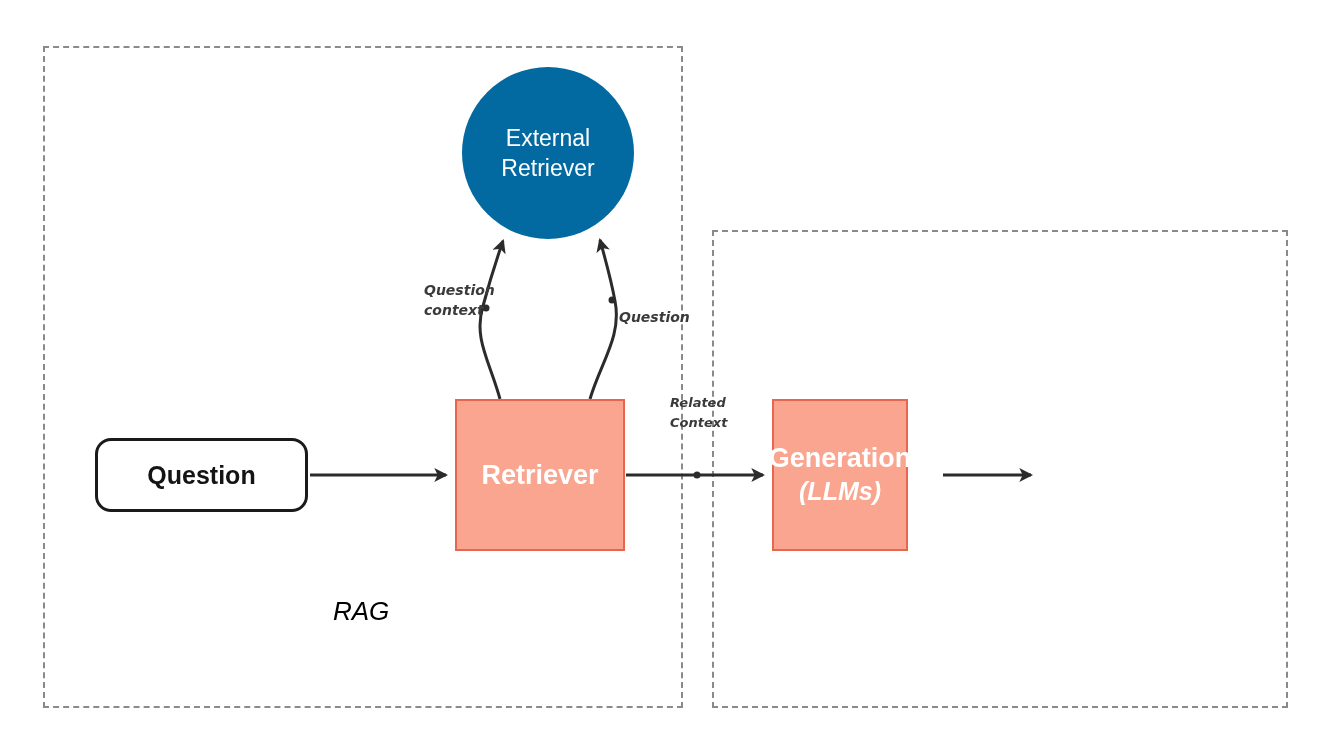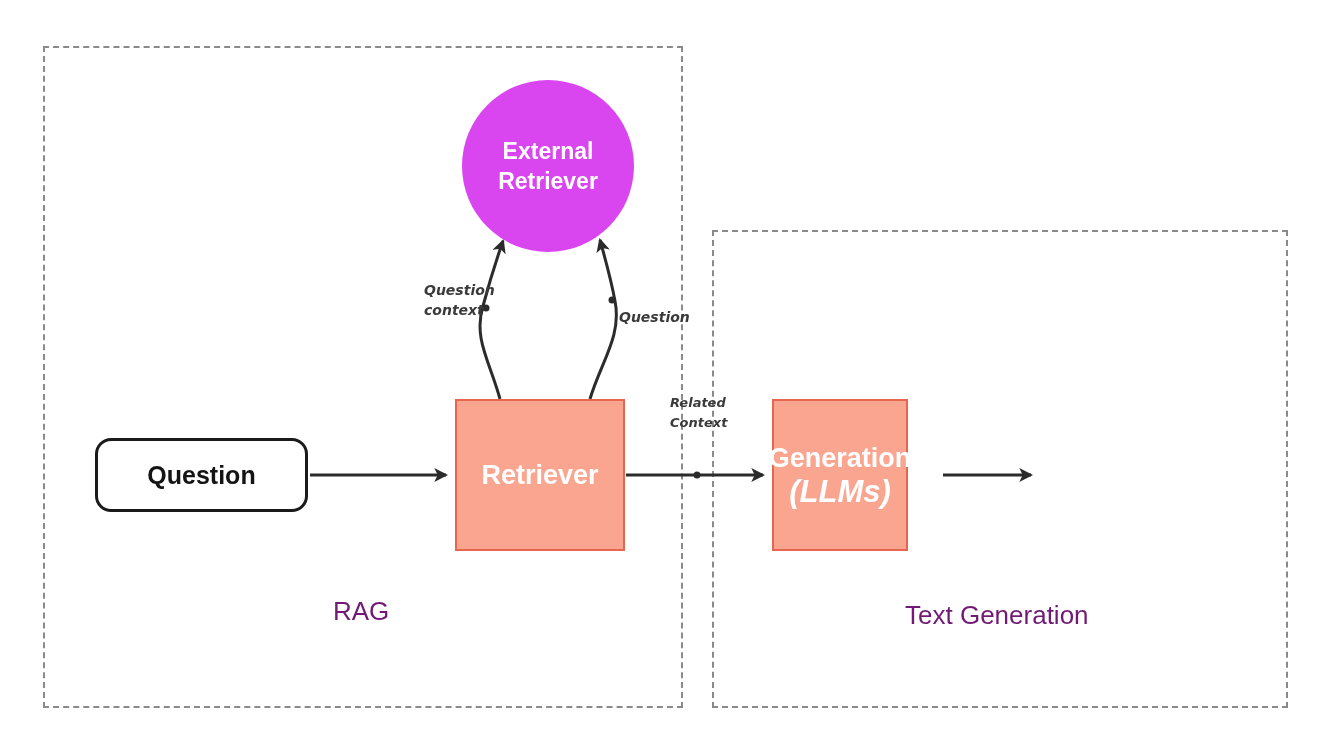--- a/index.html
+++ b/index.html
@@ -19,22 +19,23 @@
     position: absolute;
     border: 2px dashed #8a8a8a;
     background: transparent;
     z-index: 1;
   }
   .rag-box  { left: 43px;  top: 46px;  width: 640px; height: 662px; }
   .tg-box   { left: 712px; top: 230px; width: 576px; height: 478px; }
 
   .group-label {
     position: absolute;
+    font-style: italic;
     font-size: 26px;
-    color: #701a75;
+    color: #000000;
     z-index: 4;
     white-space: nowrap;
     text-align: right;
   }
   .rag-label { left: 333px; top: 596px; }
   .tg-label  { left: 905px; top: 600px; }
 
   
   svg.arrows {
     position: absolute;
@@ -68,29 +69,29 @@
   .process {
     background: #F9A58F;
     border: 2px solid #E8654F;
     color: #ffffff;
     font-weight: bold;
     font-size: 27px;
     line-height: 33px;
   }
   .retriever-node  { left: 455px; top: 399px; width: 170px; height: 152px; }
   .generation-node { left: 772px; top: 399px; width: 136px; height: 152px; }
-  .process .sub { font-style: italic; font-size: 31px; }
+  .process .sub { font-style: italic; font-size: 25px; }
 
   .circle-node {
-    left: 462px; top: 80px;
+    left: 462px; top: 67px;
     width: 172px; height: 172px;
-    background: #d946ef;
+    background: #0369a1;
     border-radius: 50%;
     color: #ffffff;
-    font-weight: bold;
+    font-weight: normal;
     font-size: 23px;
     line-height: 30px;
   }
 
   
   .edge-label {
     position: absolute;
     z-index: 4;
     font-family: "DejaVu Sans", sans-serif;
     font-weight: bold;
@@ -160,15 +161,14 @@
   <div class="edge-label question-edge-label">
     <span>Question</span>
   </div>
 
   <div class="edge-label ranked-context-label">
     <div>Related</div>
     <div>Context</div>
   </div>
 
   <div class="group-label rag-label">RAG</div>
-  <div class="group-label tg-label">Text Generation</div>
 
 </div>
 
 </body></html>

